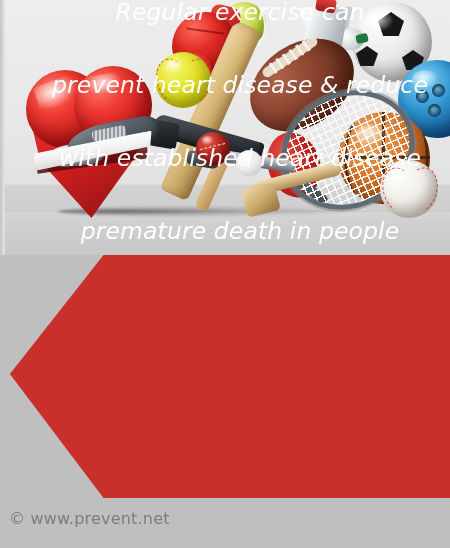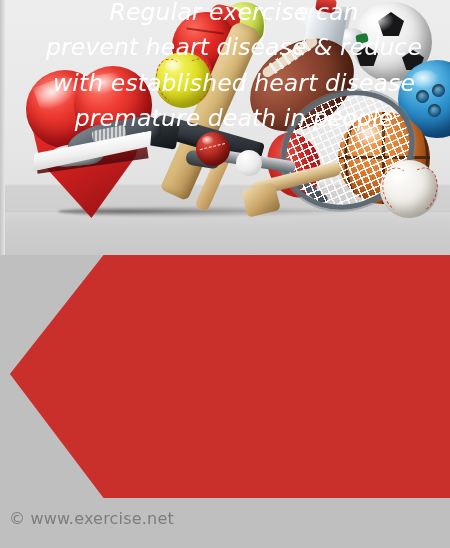--- a/index.html
+++ b/index.html
@@ -398,26 +398,26 @@
   
   .banner {
     position: absolute;
     left: 0; top: 255px;
     width: 450px; height: 243px;
     background: #c9302c;
     clip-path: polygon(23% 0%, 100% 0%, 100% 100%, 23% 100%, 2.2% 49%);
   }
   .banner-text {
     position: absolute;
-    left: 20px; top: 0;
+    left: 26px; top: 0;
     width: 410px; height: 243px;
     display: flex;
     flex-direction: column;
     align-items: center;
-    justify-content: flex-start;
+    justify-content: space-between;
     gap: 11px;
     padding-left: 18px;
     box-sizing: border-box;
   }
   .banner-line {
     color: #ffffff;
     font-family: "DejaVu Sans", sans-serif;
     font-style: italic;
     font-weight: 400;
     font-size: 23.5px;
@@ -548,16 +548,16 @@
 
   <div class="banner"></div>
   <div class="banner-text">
     <div class="banner-line">Regular exercise can</div>
     <div class="banner-line">prevent heart disease &amp; reduce</div>
     <div class="banner-line">with established heart disease</div>
     <div class="banner-line">premature death in people</div>
   </div>
 
   <div class="footer">
-    <div class="footer-credit">© www.exercise.net</div>
+    <div class="footer-credit">© www.prevent.net</div>
   </div>
 
 </div>
 
 </body></html>

